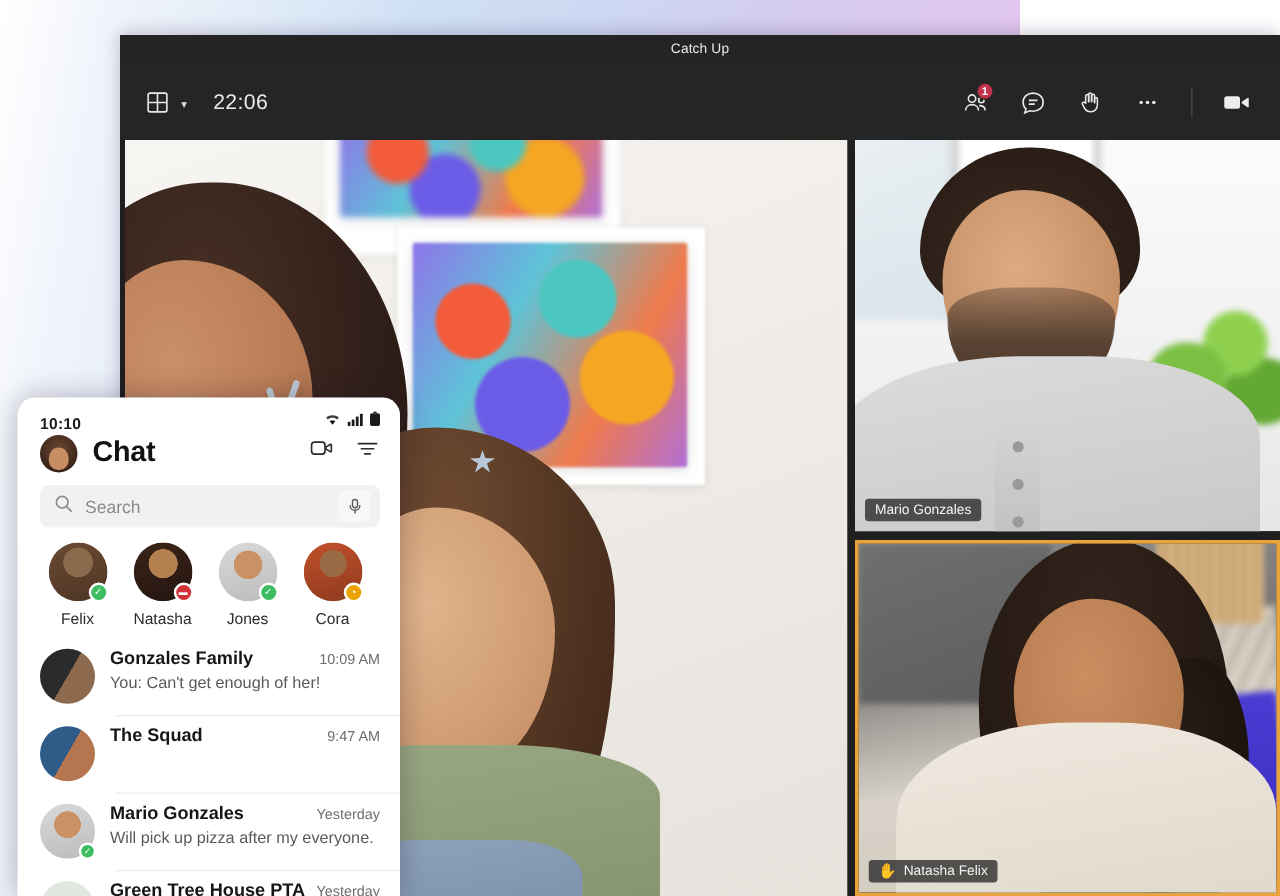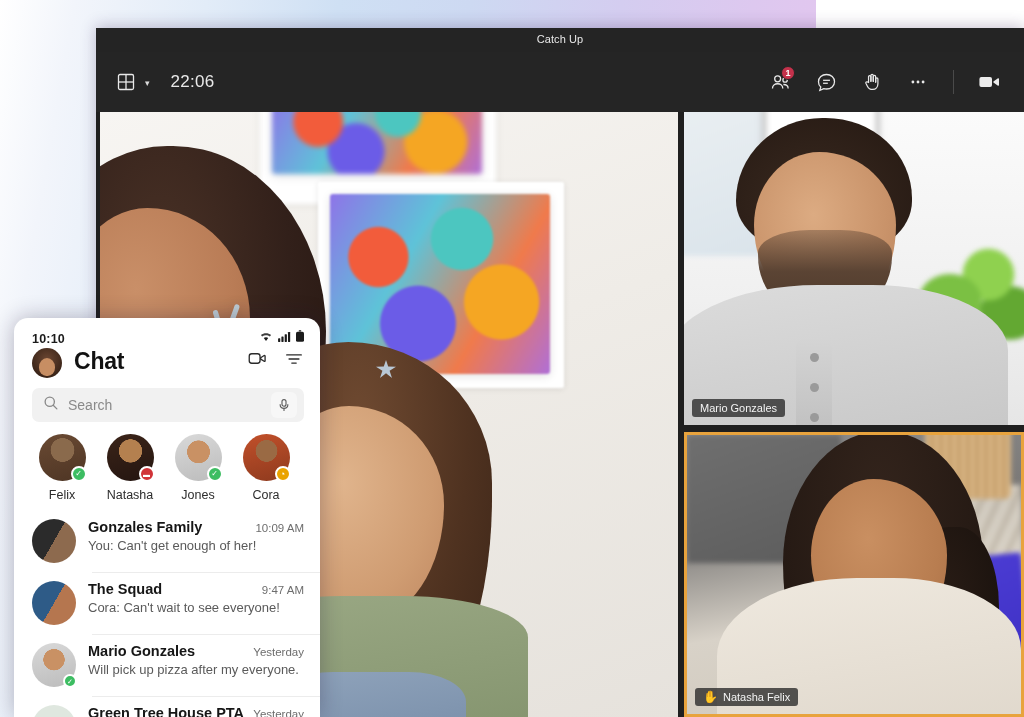--- a/index.html
+++ b/index.html
@@ -573,21 +573,20 @@
 
       <div class="chat-row">
         <div class="row-av">
             <div class="ph pg2"></div>
           </div>
         <div class="row-body">
           <div class="row-top">
             <span class="row-name">The Squad</span>
             <span class="row-time">9:47 AM</span>
           </div>
-          <div class="row-prev">Cora: Can't wait to see everyone!</div>
         </div>
       </div>
 
       <div class="chat-row">
         <div class="row-av">
           <div class="ph p3"></div>
           <span class="pres" style="background:#3dbd62;width:14px;height:14px;font-size:7px">✓</span>
         </div>
         <div class="row-body">
           <div class="row-top">

